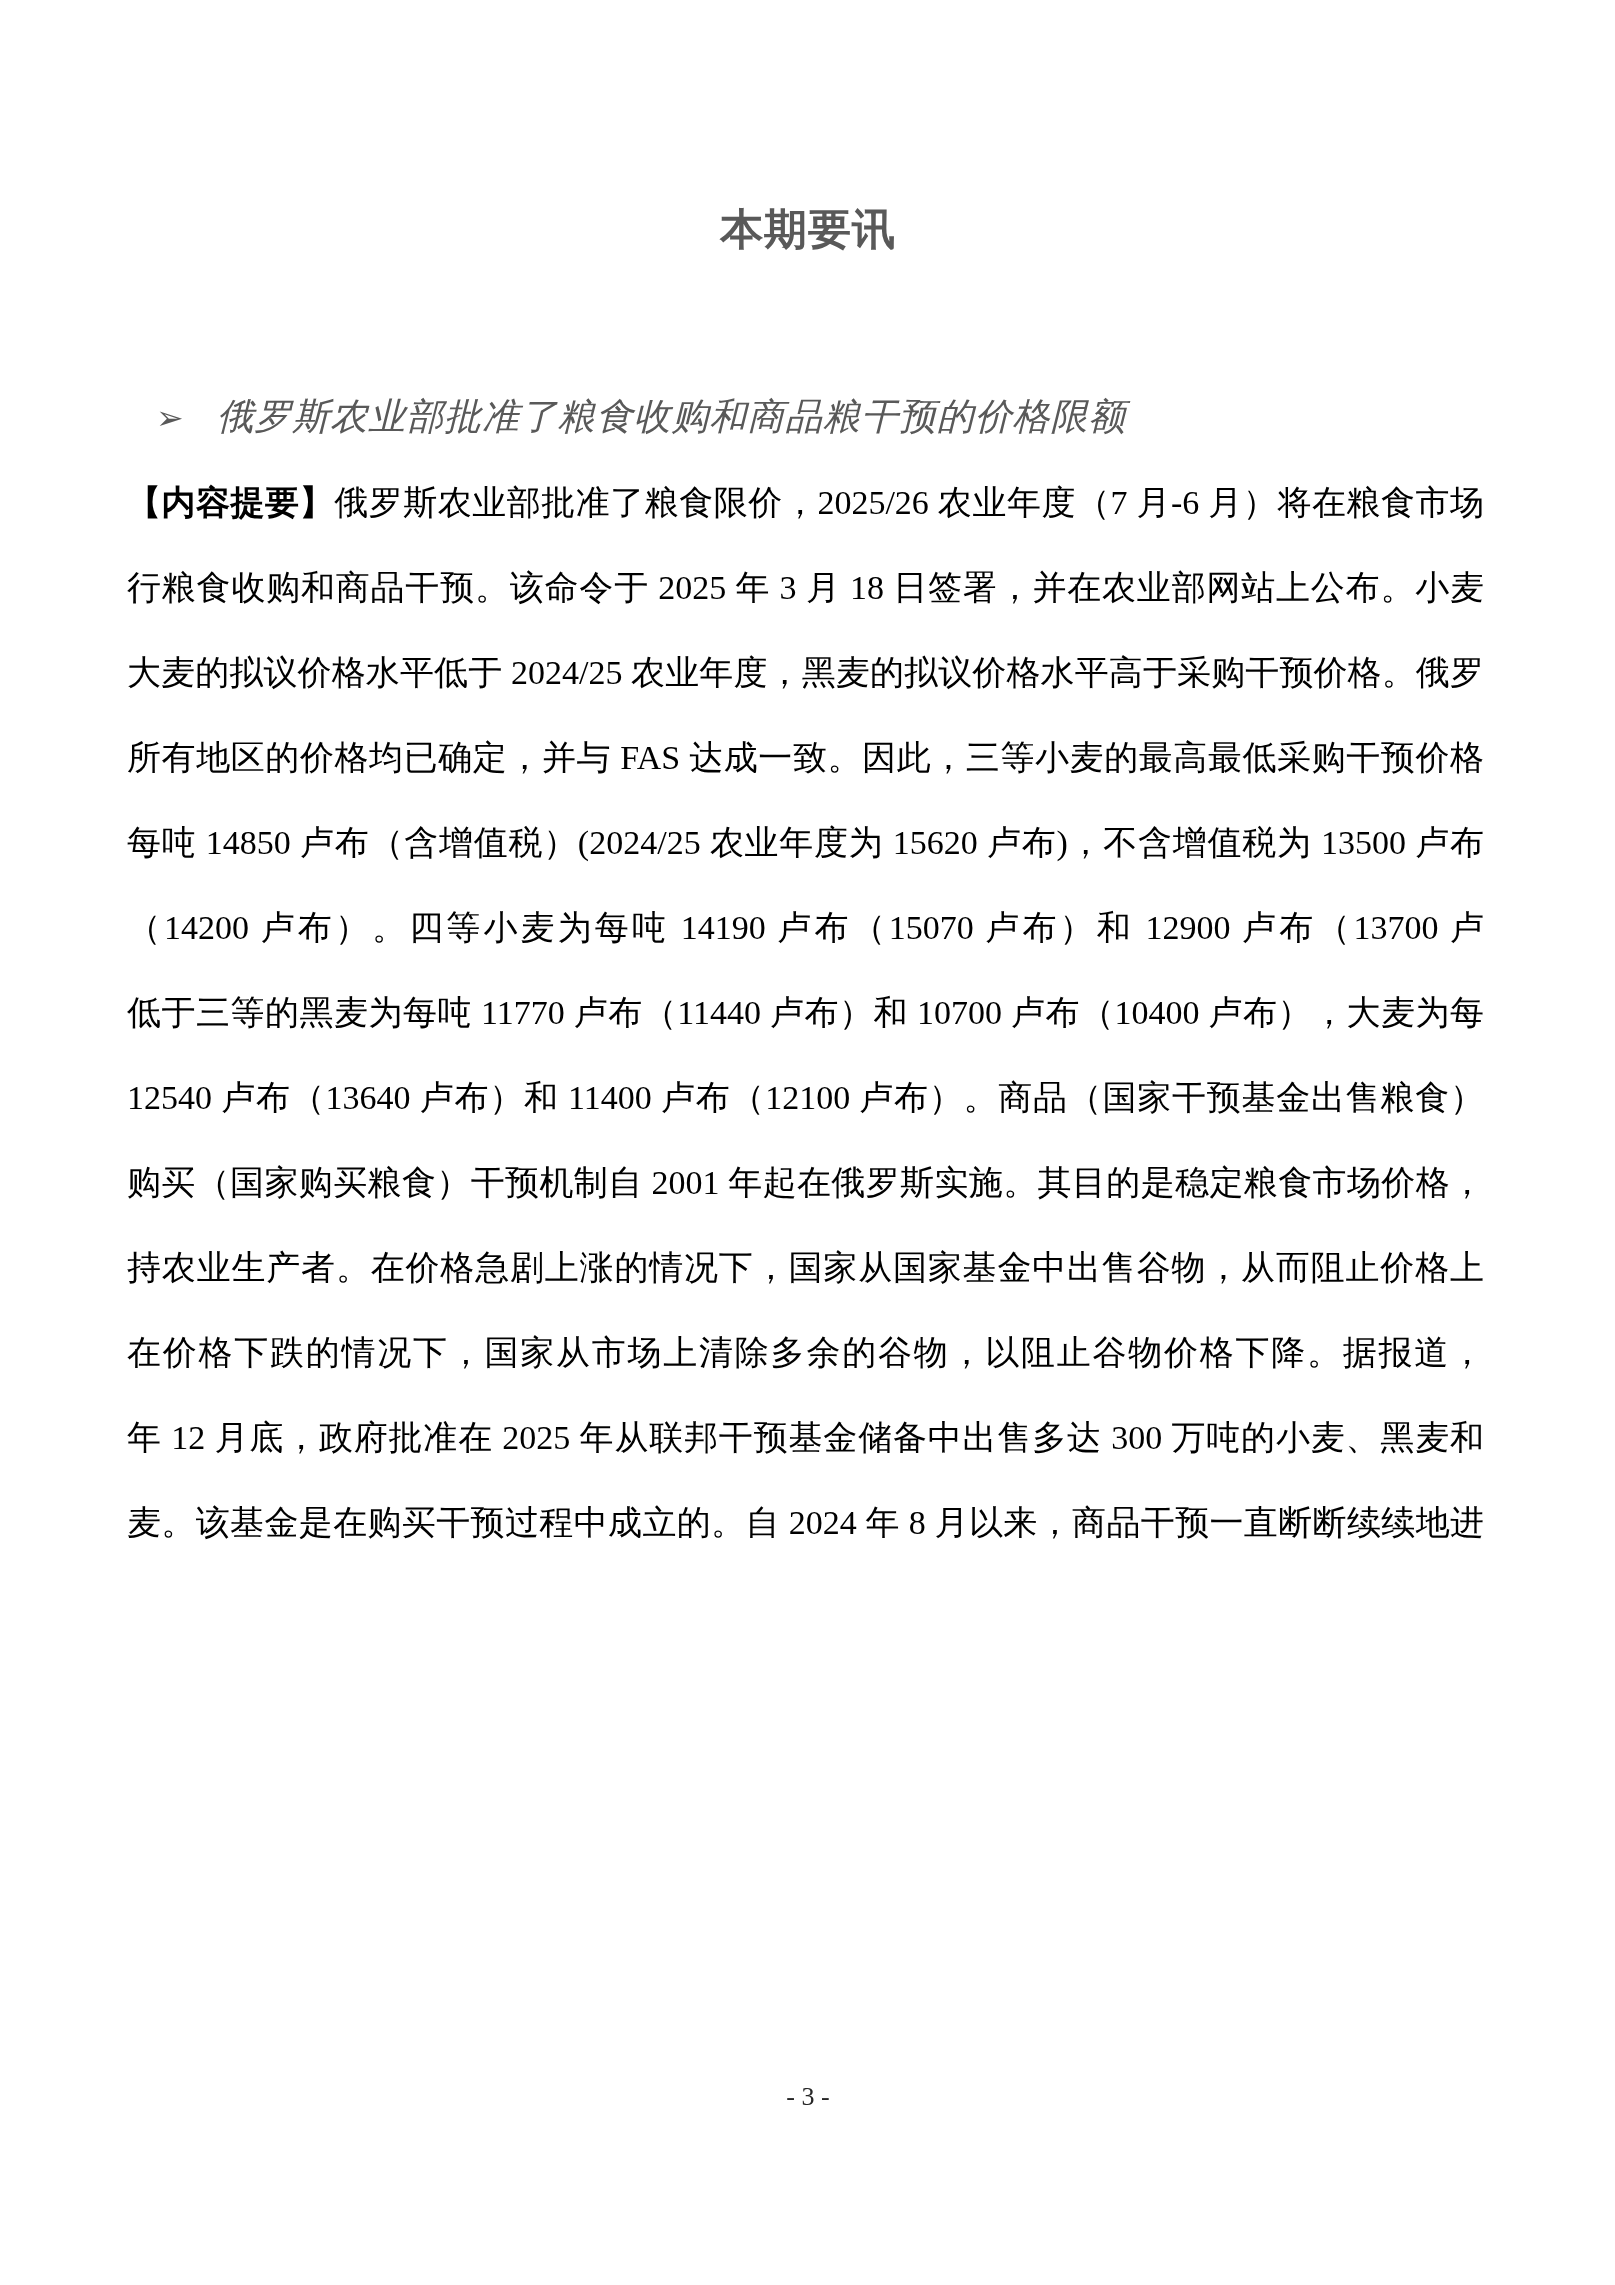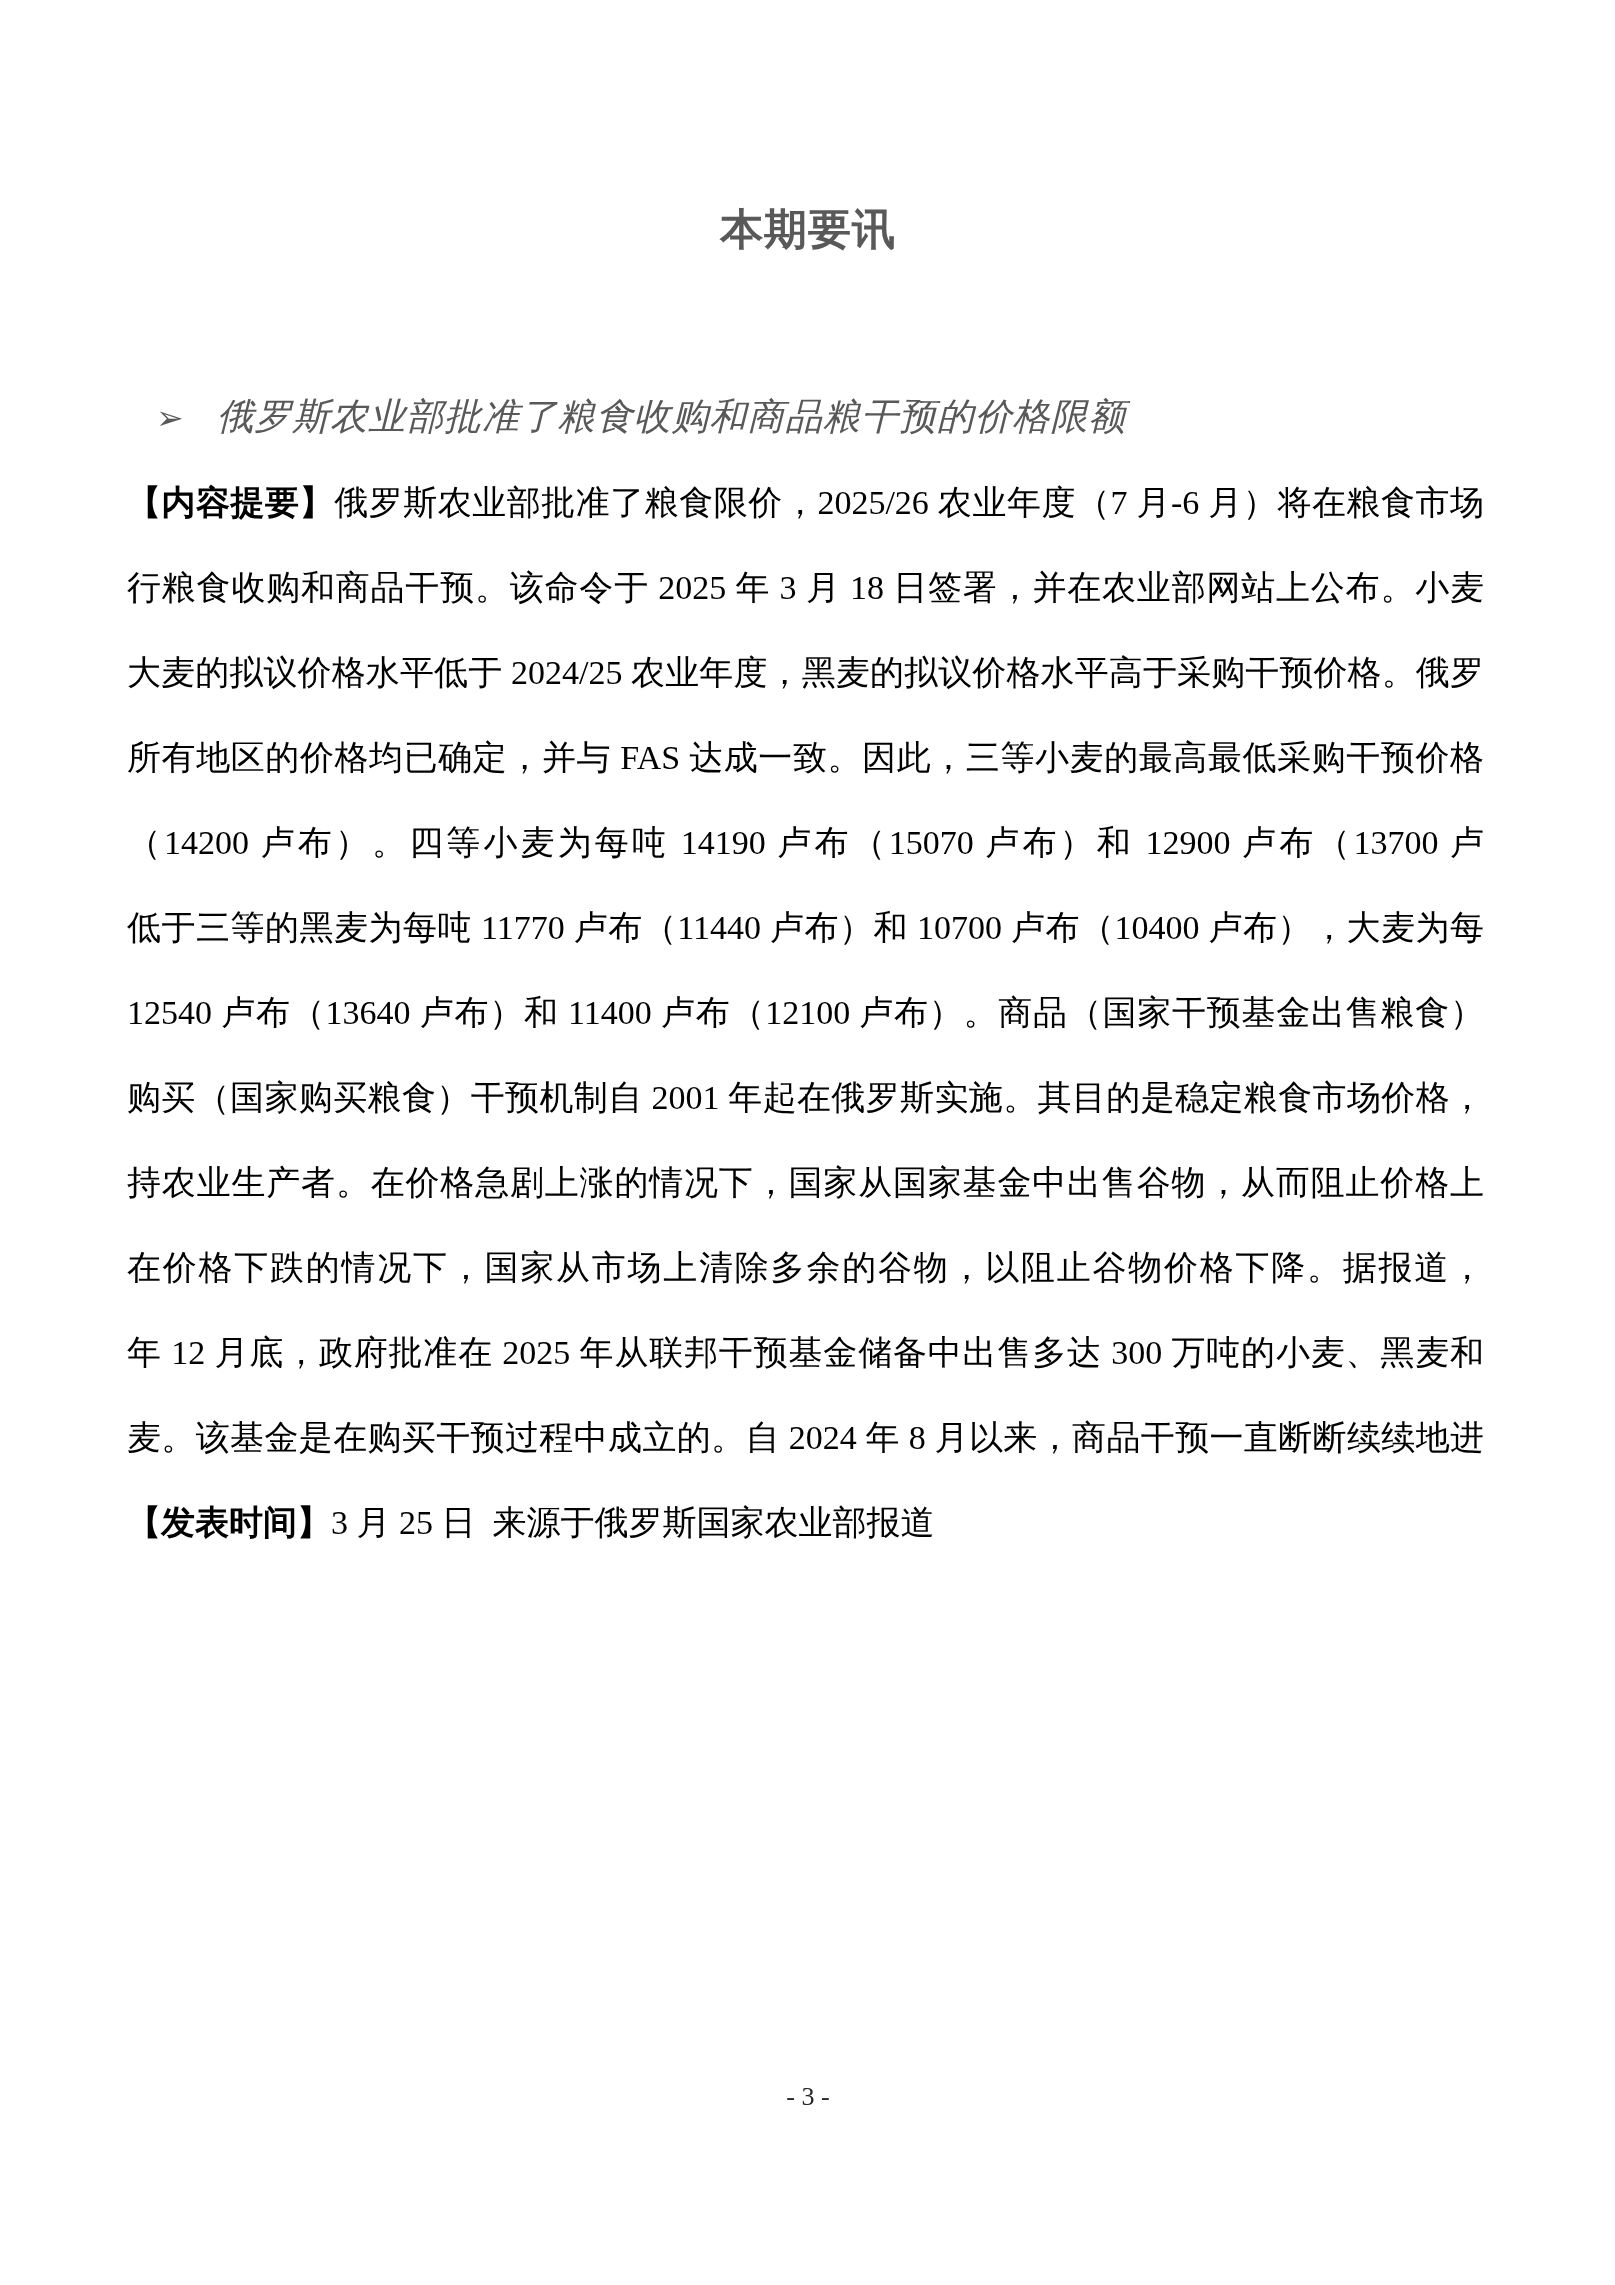--- a/index.html
+++ b/index.html
@@ -99,29 +99,27 @@
     <span class="headline-text">俄罗斯农业部批准了粮食收购和商品粮干预的价格限额</span>
   </div>
 
   <div class="body-block">
     <div class="line just">
       <span class="label">【内容提要】</span><span>俄罗斯农业部批准了粮食限价，2025/26 农业年度（7 月-6 月）将在粮食市场进</span>
     </div>
     <div class="line just">行粮食收购和商品干预。该命令于 2025 年 3 月 18 日签署，并在农业部网站上公布。小麦和</div>
     <div class="line just">大麦的拟议价格水平低于 2024/25 农业年度，黑麦的拟议价格水平高于采购干预价格。俄罗斯</div>
     <div class="line just">所有地区的价格均已确定，并与 FAS 达成一致。因此，三等小麦的最高最低采购干预价格为</div>
+    <div class="line just">每吨 14850 卢布（含增值税）(2024/25 农业年度为 15620 卢布)，不含增值税为 13500 卢布</div>
     <div class="line just">（14200 卢布）。四等小麦为每吨 14190 卢布（15070 卢布）和 12900 卢布（13700 卢布），不</div>
     <div class="line just">低于三等的黑麦为每吨 11770 卢布（11440 卢布）和 10700 卢布（10400 卢布），大麦为每吨</div>
     <div class="line just">12540 卢布（13640 卢布）和 11400 卢布（12100 卢布）。商品（国家干预基金出售粮食）和</div>
     <div class="line just">购买（国家购买粮食）干预机制自 2001 年起在俄罗斯实施。其目的是稳定粮食市场价格，支</div>
     <div class="line just">持农业生产者。在价格急剧上涨的情况下，国家从国家基金中出售谷物，从而阻止价格上涨；</div>
     <div class="line just">在价格下跌的情况下，国家从市场上清除多余的谷物，以阻止谷物价格下降。据报道，2024</div>
     <div class="line just">年 12 月底，政府批准在 2025 年从联邦干预基金储备中出售多达 300 万吨的小麦、黑麦和大</div>
     <div class="line just">麦。该基金是在购买干预过程中成立的。自 2024 年 8 月以来，商品干预一直断断续续地进行，</div>
-    <div class="line">
-      <span class="label">【发表时间】</span><span class="pub-text">3 月 25 日  来源于俄罗斯国家农业部报道</span>
-    </div>
   </div>
 
   <div class="page-number">- 3 -</div>
 
 </div>
 
 
 </body></html>

